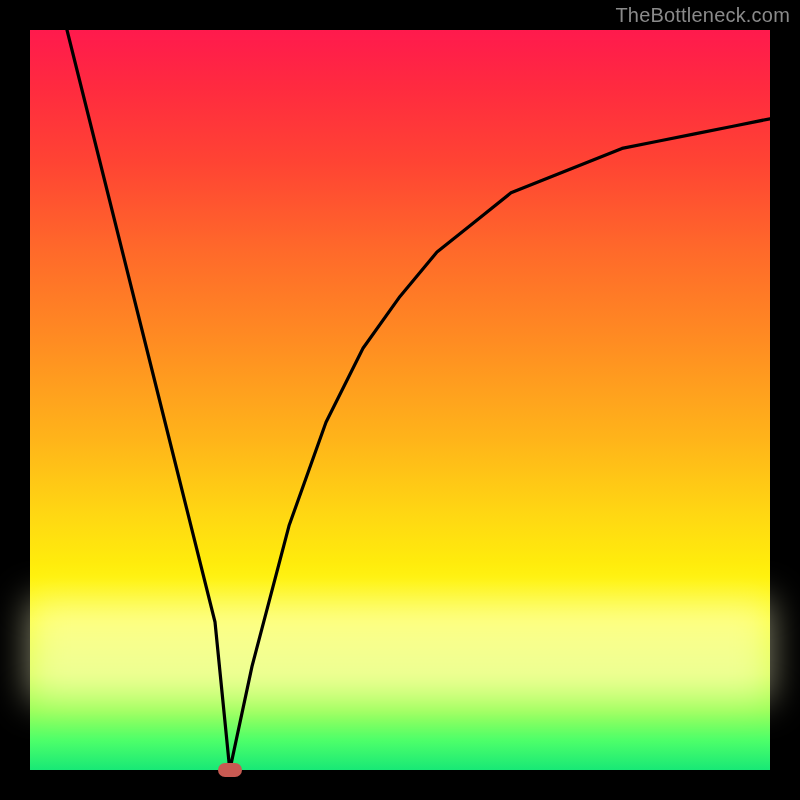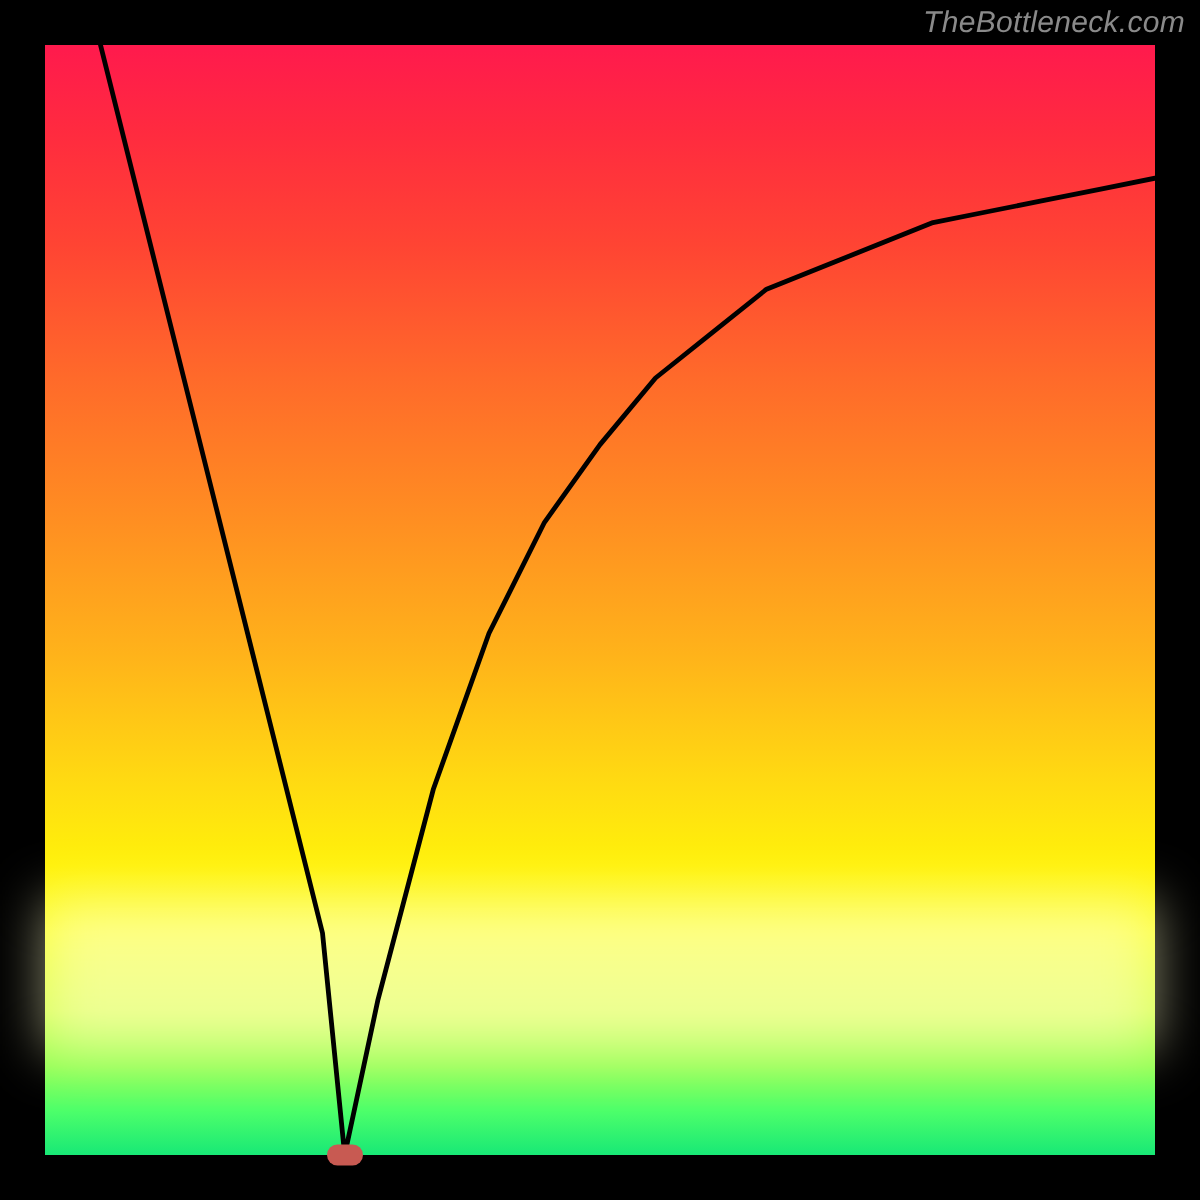--- a/index.html
+++ b/index.html
@@ -9,21 +9,20 @@
     height: 800px;
     background: #000;
     overflow: hidden;
     font-family: Arial, Helvetica, sans-serif;
   }
   .frame {
     position: relative;
     width: 800px;
     height: 800px;
     background: #000;
-    font-style: italic;
   }
   .plot {
     position: absolute;
     left: 30px;
     top: 30px;
     width: 740px;
     height: 740px;
     
     background: linear-gradient(
       to bottom,

